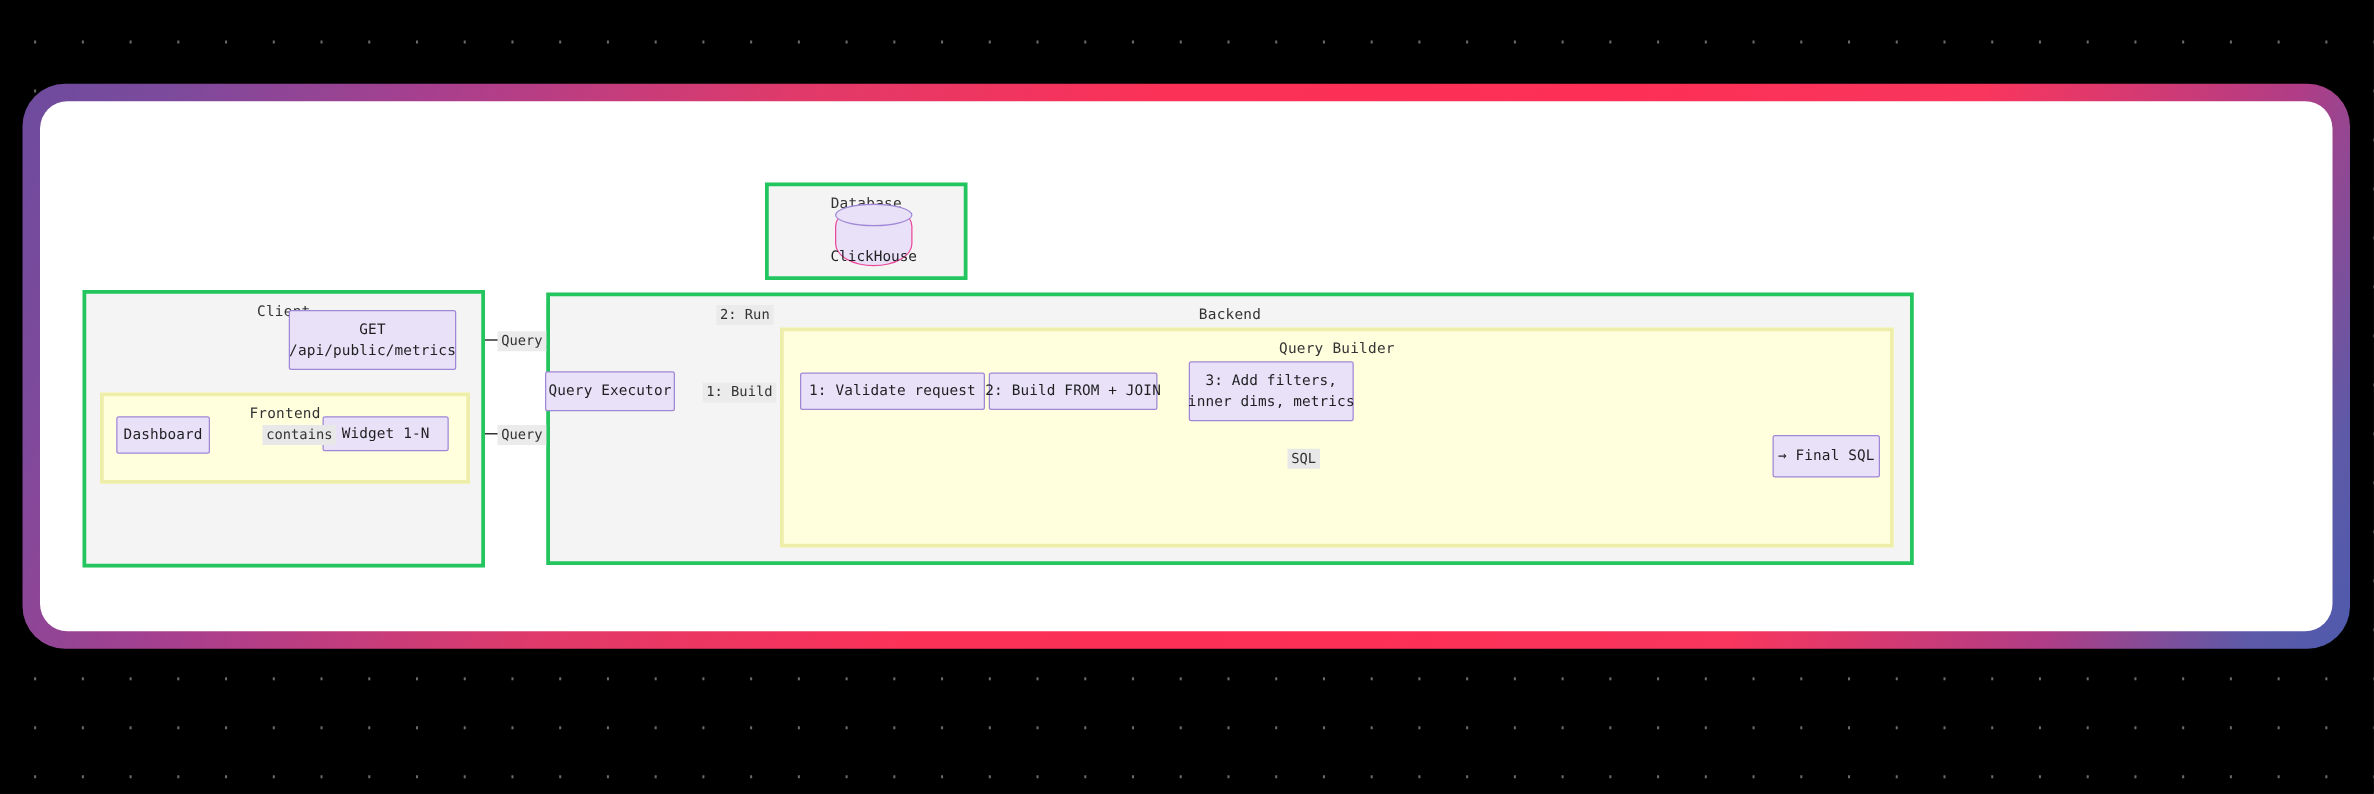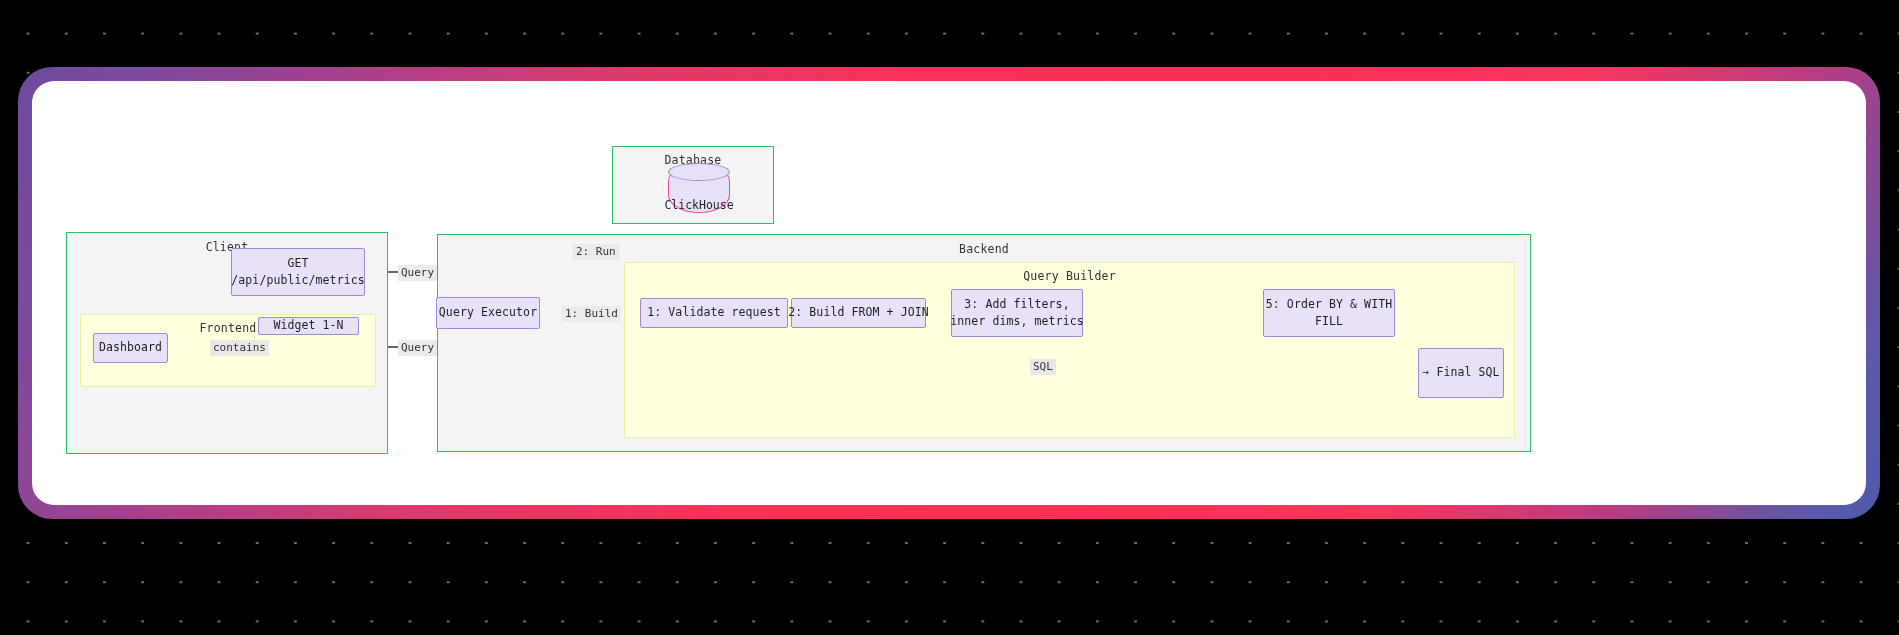--- a/index.html
+++ b/index.html
@@ -54,21 +54,21 @@
     height: 100%;
     background: #ffffff;
     border-radius: 22px;
     overflow: hidden;
   }
 
   
   .subgraph {
     position: absolute;
     box-sizing: border-box;
-    border: 1px solid #22c55e;
+    border: 3px solid #22c55e;
     background: #f4f4f4;
   }
   .subgraph-label {
     position: absolute;
     left: 0;
     right: 0;
     text-align: center;
     font-size: 11.5px;
     color: #333333;
     letter-spacing: 0.2px;
@@ -191,21 +191,21 @@
     </div>
 
     <div class="subgraph yellow" style="left:48px; top:233px; width:296px; height:73px;">
       <div class="subgraph-label" style="top:6px;">Frontend</div>
     </div>
 
     <div class="node" style="left:61px; top:252px; width:75px; height:30px;">
       <span class="ln">Dashboard</span>
     </div>
 
-    <div class="node" style="left:226px; top:236px; width:101px; height:18px;">
+    <div class="node" style="left:226px; top:252px; width:101px; height:28px;">
       <span class="ln">Widget 1-N</span>
     </div>
 
     <div class="subgraph" style="left:580px; top:65px; width:162px; height:78px;">
       <div class="subgraph-label" style="top:6px;">Database</div>
     </div>
 
     <div class="cyl" style="left:636px; top:82px; width:62px; height:50px;">
       <span>ClickHouse</span>
     </div>
@@ -229,26 +229,22 @@
     <div class="node" style="left:759px; top:217px; width:135px; height:30px;">
       <span class="ln">2: Build FROM + JOIN</span>
     </div>
 
     <div class="node" style="left:919px; top:208px; width:132px; height:48px;">
       <span class="ln">3: Add filters,</span>
       <span class="ln">inner dims, metrics</span>
     </div>
 
 
-    <div class="node" style="left:1231px; top:208px; width:132px; height:48px;">
-      <span class="ln">5: Order BY &amp; WITH</span>
-      <span class="ln">FILL</span>
-    </div>
-
-    <div class="node" style="left:1386px; top:267px; width:86px; height:50px;">
+
+    <div class="node" style="left:1386px; top:267px; width:86px; height:34px;">
       <span class="ln">→ Final SQL</span>
     </div>
 
     <div class="edge-label on-yellow" style="left:154px; top:259px;margin-left:24px;">contains</div>
 
     <div class="edge-label" style="left:366px; top:184px;">Query</div>
 
     <div class="edge-label" style="left:366px; top:259px;">Query</div>
 
     <div class="edge-label" style="left:541px; top:163px;">2: Run</div>

